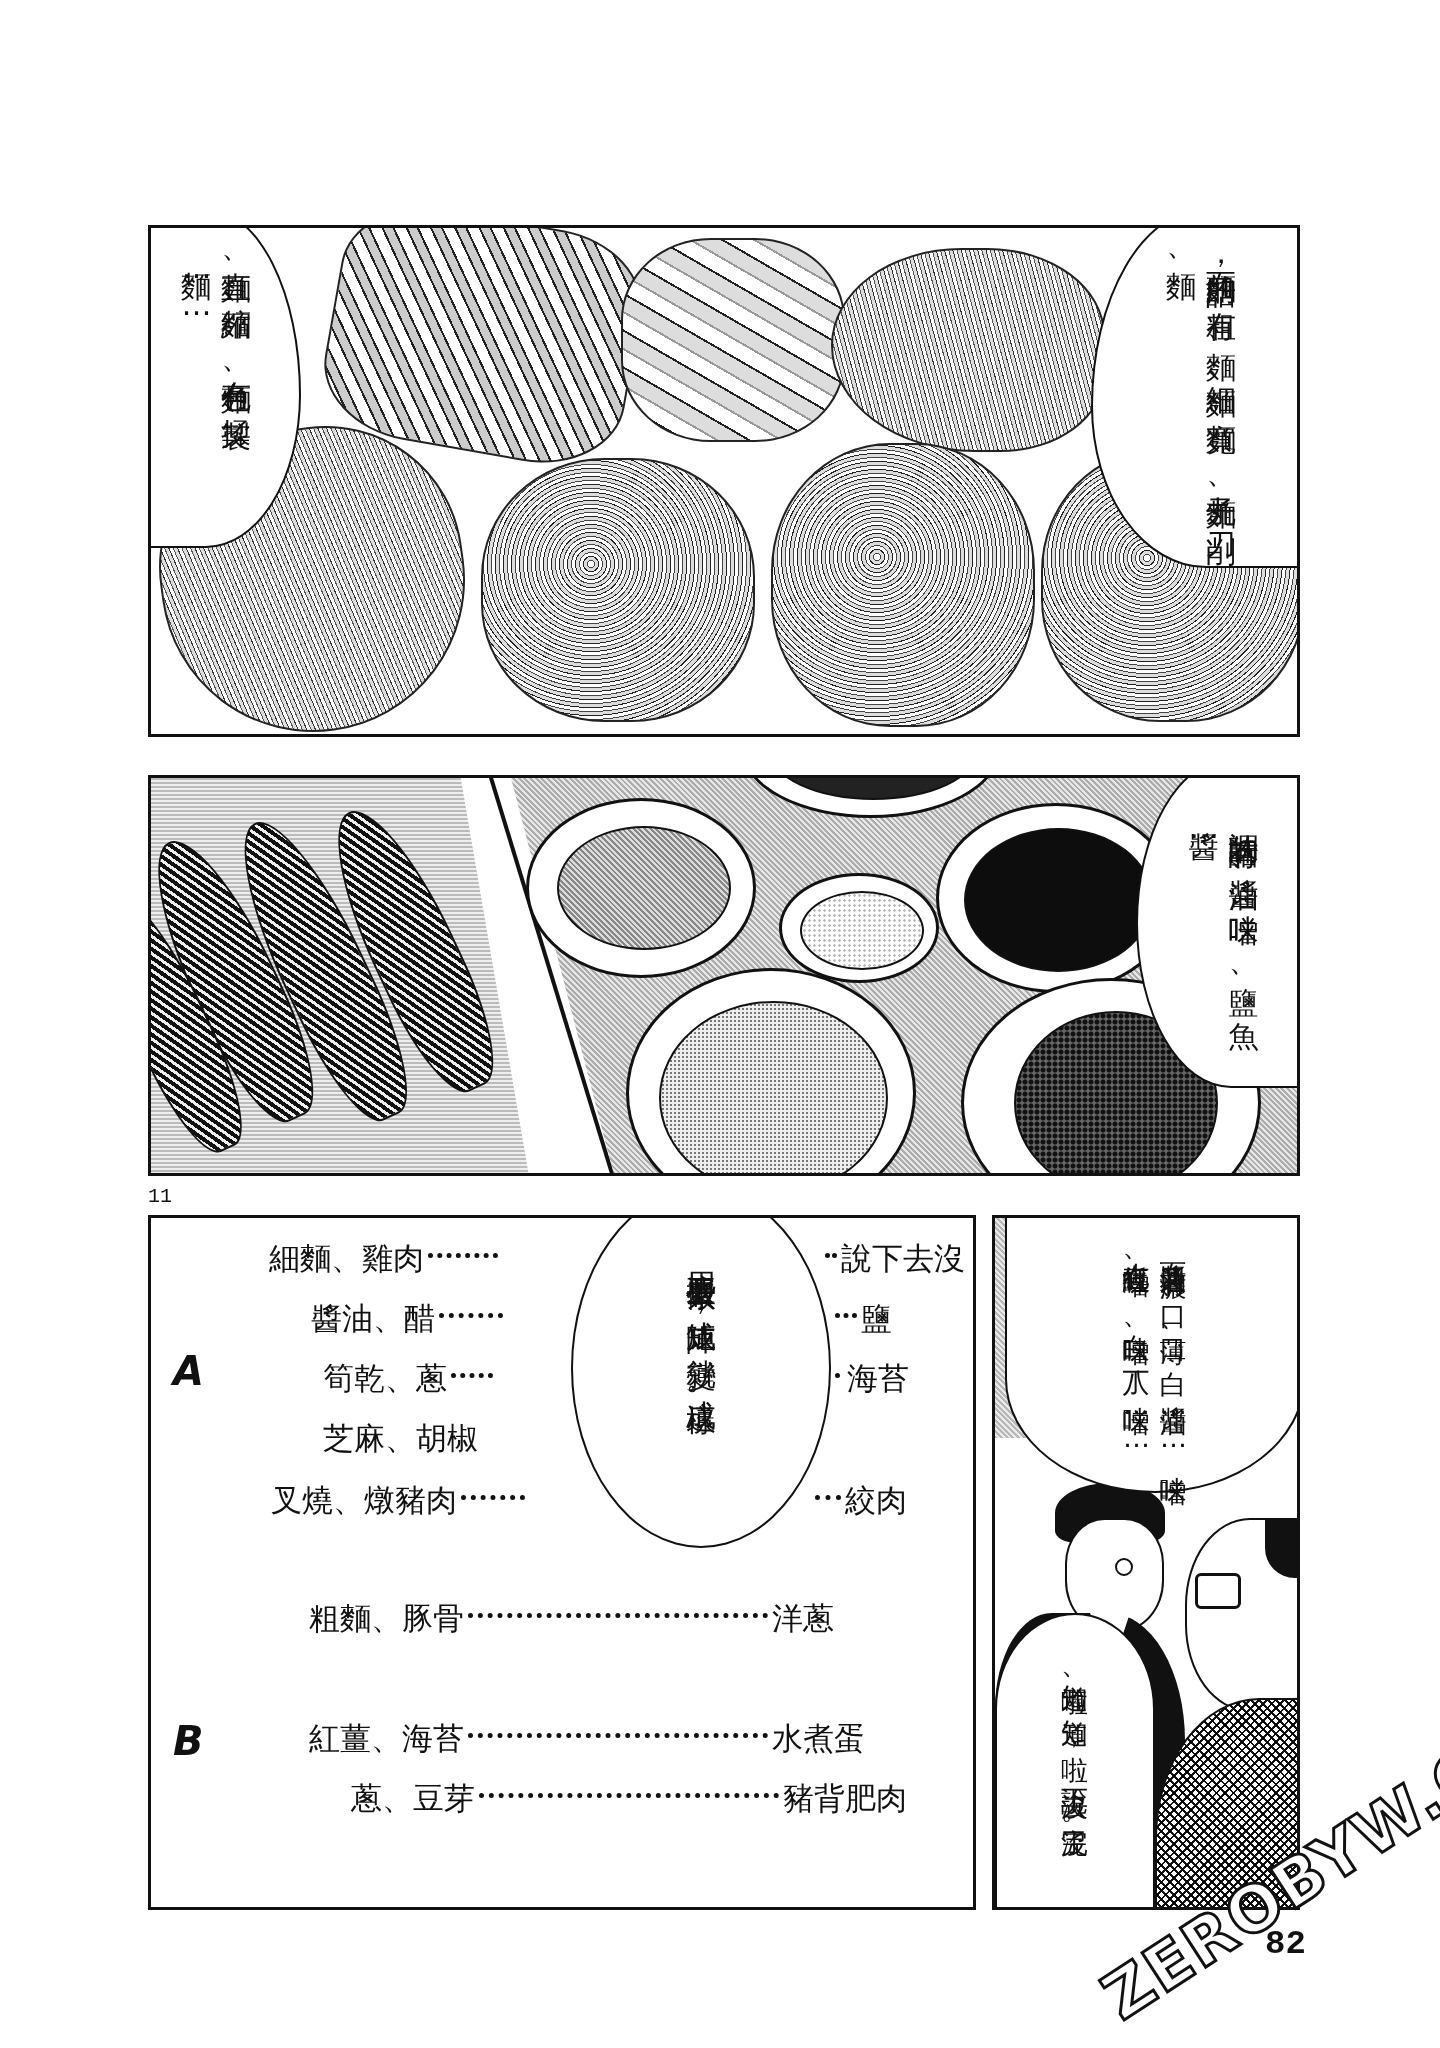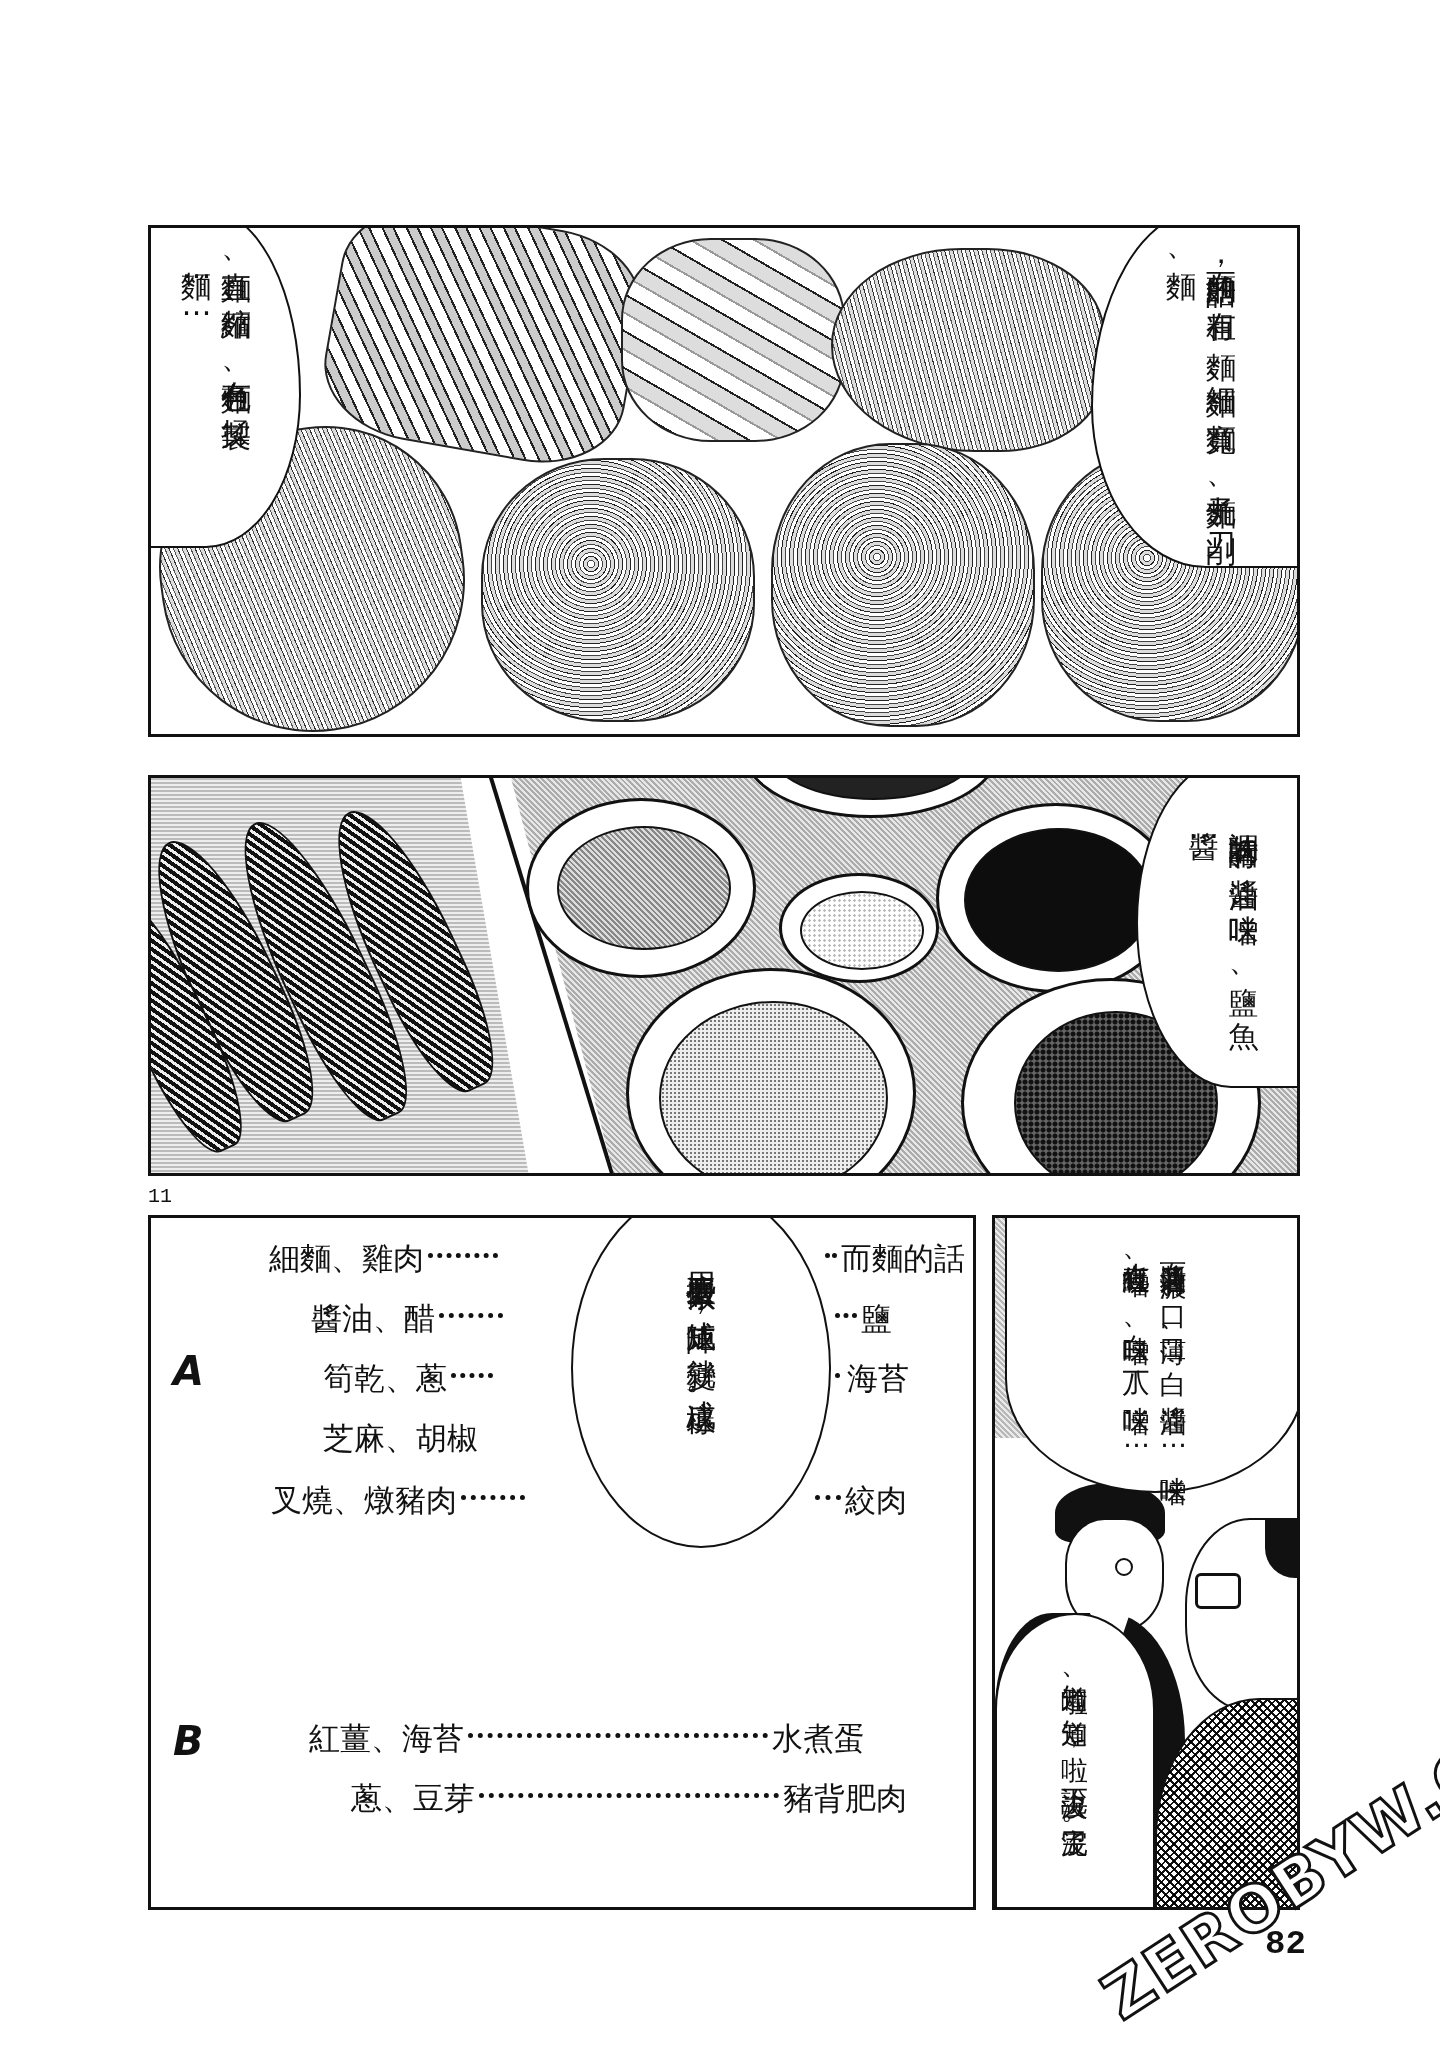--- a/index.html
+++ b/index.html
@@ -101,21 +101,21 @@
 <div class="panel" style="left:148px;top:1215px;width:828px;height:695px;">
 
   <div class="group-letter" style="left:22px;top:130px;">A</div>
 
   <div class="row" style="left:118px;top:20px;justify-content:flex-end;">
     <span>細麵、雞肉</span>
     <span class="dots" style="width:70px;"></span>
   </div>
   <div class="row" style="left:670px;top:20px;">
     <span class="dots" style="width:12px;"></span>
-    <span>而麵的話</span>
+    <span>說下去沒</span>
   </div>
 
   <div class="row" style="left:160px;top:80px;">
     <span>醬油、醋</span>
     <span class="dots" style="width:64px;"></span>
   </div>
   <div class="row" style="left:680px;top:80px;">
     <span class="dots" style="width:22px;"></span>
     <span>鹽</span>
   </div>
@@ -145,20 +145,25 @@
   <div class="bubble" style="left:420px;top:-30px;width:260px;height:360px;border-radius:50%/50%;">
     <div class="vtext" style="height:240px;">
       <span>用這些要素做</span>
       <span>成矩陣，就變</span>
       <span>成這樣。</span>
     </div>
   </div>
 
   <div class="group-letter" style="left:22px;top:500px;">B</div>
 
+  <div class="row" style="left:158px;top:380px;">
+    <span>粗麵、豚骨</span>
+    <span class="dots" style="width:300px;"></span>
+    <span>洋蔥</span>
+  </div>
   <div class="row" style="left:200px;top:560px;">
     <span>蔥、豆芽</span>
     <span class="dots" style="width:300px;"></span>
     <span>豬背肥肉</span>
   </div>
   <div class="row" style="left:158px;top:500px;">
     <span>紅薑、海苔</span>
     <span class="dots" style="width:300px;"></span>
     <span>水煮蛋</span>
   </div>

